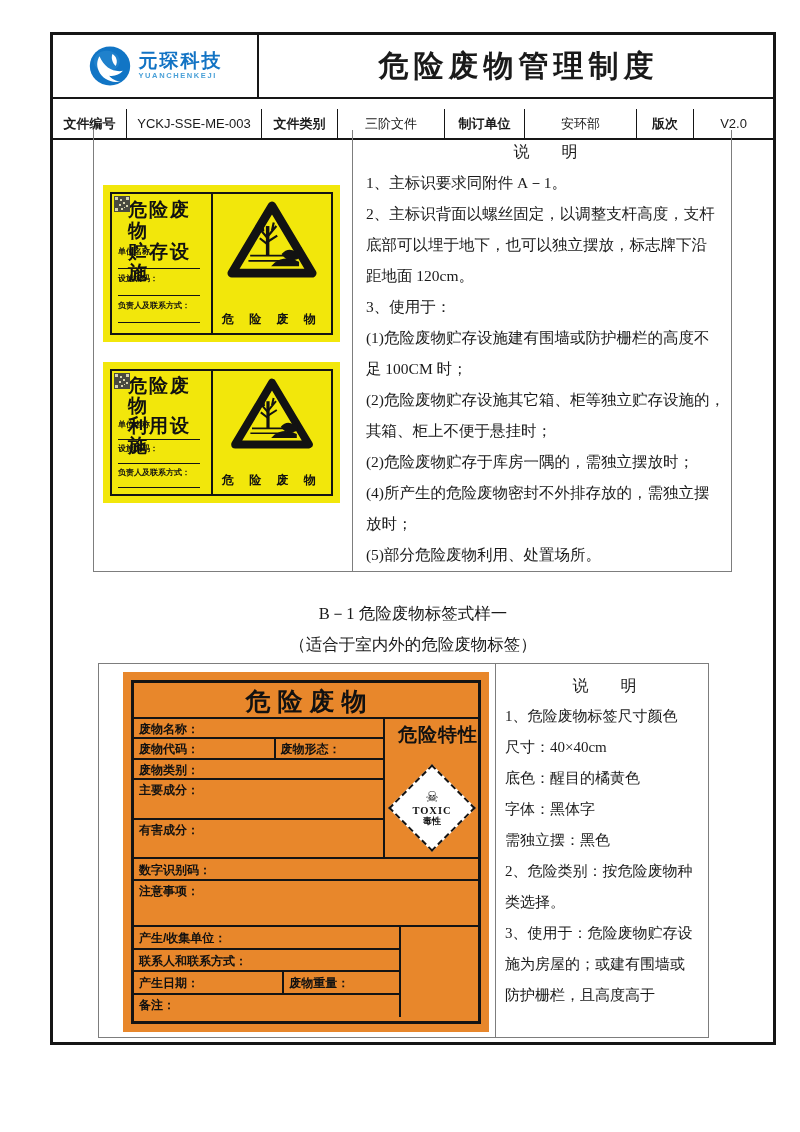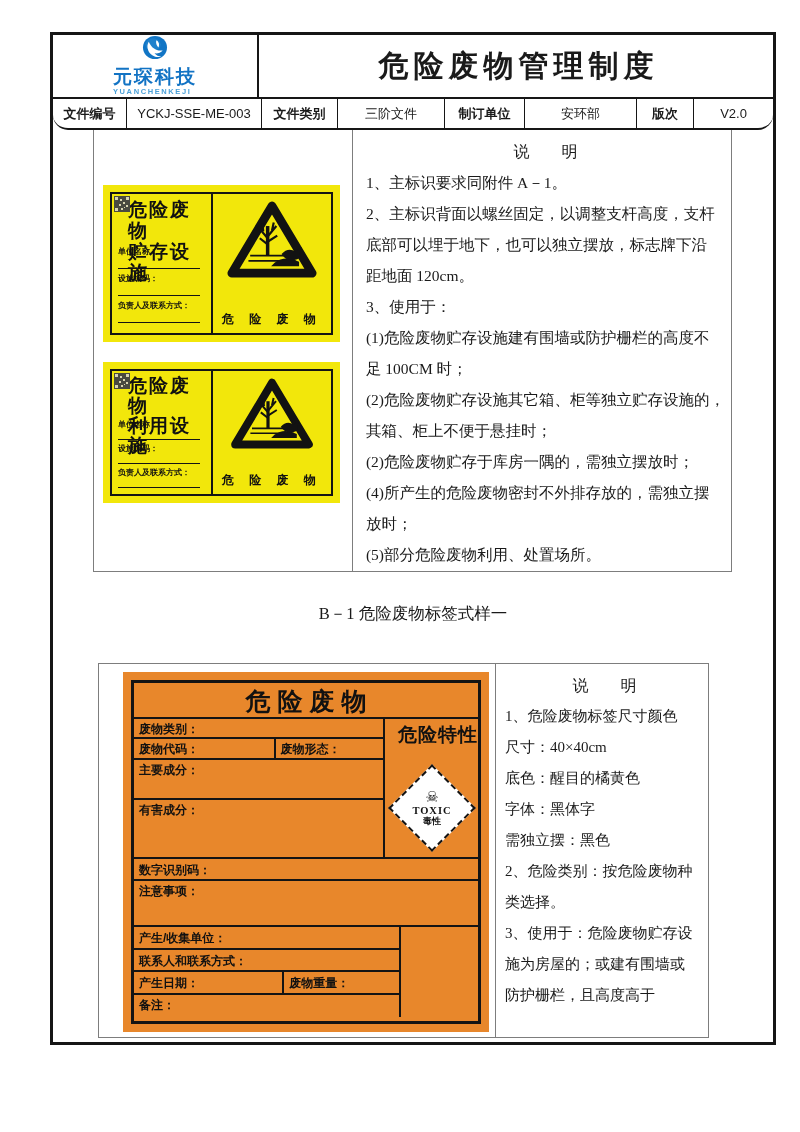--- a/index.html
+++ b/index.html
@@ -2,28 +2,28 @@
 <html><head>
 <meta charset="utf-8">
 <style>
   * { margin:0; padding:0; box-sizing:border-box; }
   body { width:800px; height:1132px; background:#ffffff; font-family:"Liberation Serif", serif; color:#1a1a1a; }
   .page { position:relative; width:800px; height:1132px; background:#fff; overflow:hidden; }
   .frame { position:absolute; left:50px; top:32px; width:726px; height:1013px; border:3px solid #161616; }
 
   
   .hdr-row1 { position:absolute; left:0; top:0; width:720px; height:64px; border-bottom:2px solid #161616; display:flex; }
-  .logo-cell { width:206px; height:100%; border-right:2px solid #161616; display:flex; align-items:center; justify-content:center; gap:7px;flex-direction:column; }
+  .logo-cell { width:206px; height:100%; border-right:2px solid #161616; display:flex; align-items:center; justify-content:center; gap:7px; }
   .logo-text { display:flex; flex-direction:column; align-items:flex-start; }
   .logo-cn { font-family:"Liberation Sans", sans-serif; font-weight:bold; font-size:19px; letter-spacing:2px; color:#1273c4; line-height:20px; }
   .logo-en { font-family:"Liberation Sans", sans-serif; font-weight:bold; font-size:7.5px; letter-spacing:1.6px; color:#4aa0d8; line-height:10px; }
   .title-cell { flex:1; display:flex; align-items:center; justify-content:center; }
   .doc-title { font-size:30px; font-weight:bold; letter-spacing:5px; padding-left:5px; }
 
-  .hdr-row2 { position:absolute; left:0; top:64px; width:720px; height:31px; border-bottom:2px solid #161616; display:flex; font-size:13px;border-radius:15px; }
+  .hdr-row2 { position:absolute; left:0; top:74px; width:720px; height:31px; border-bottom:2px solid #161616; display:flex; font-size:13px; }
   .mc { height:100%; border-right:1px solid #161616; display:flex; align-items:center; justify-content:center; white-space:nowrap; }
   .mc:last-child { border-right:none; }
   .mc.lab { font-weight:bold; }
   .mc.sans { font-family:"Liberation Sans", sans-serif; }
   .mc0{width:74px;} .mc1{width:135px;} .mc2{width:76px;} .mc3{width:107px;}
   .mc4{width:80px;} .mc5{width:112px;} .mc6{width:57px;} .mc7{width:79px;}
 
   
   .sec1 { position:absolute; left:40px; top:95px; width:639px; height:442px; border:1px solid #7d7d7d; border-top:none; display:flex; }
   .sec1-left { width:262px; height:100%; border-right:1px solid #7d7d7d; position:relative; }
@@ -229,34 +229,36 @@
         <div class="note-line">其箱、柜上不便于悬挂时；</div>
         <div class="note-line">(2)危险废物贮存于库房一隅的，需独立摆放时；</div>
         <div class="note-line">(4)所产生的危险废物密封不外排存放的，需独立摆</div>
         <div class="note-line">放时；</div>
         <div class="note-line">(5)部分危险废物利用、处置场所。</div>
       </div>
     </div>
 
     <div class="subtitle">
       <div>B－1 危险废物标签式样一</div>
+      <div>（适合于室内外的危险废物标签）</div>
     </div>
 
     <div class="sec2">
       <div class="sec2-left">
         <div class="hw-label">
           <div class="hw-inner">
             <div class="hw-title">危险废物</div>
             <div class="hw-top">
               <div class="hw-top-left">
-                <div class="hrow h20">废物类别：</div>
+                <div class="hrow h20">废物名称：</div>
                 <div class="hrow h21 hsplit">
                   <span class="c1">废物代码：</span>
                   <span class="c2">废物形态：</span>
                 </div>
+                <div class="hrow h20">废物类别：</div>
                 <div class="hrow h40">主要成分：</div>
                 <div class="hrow last">有害成分：</div>
               </div>
               <div class="hw-top-right">
                 <div class="hz-head">危险特性</div>
                 <div class="diamond">
                   <div class="diamond-in">
                     <div class="skull">☠</div>
                     <div class="toxic-en">TOXIC</div>
                     <div class="toxic-cn">毒性</div>

